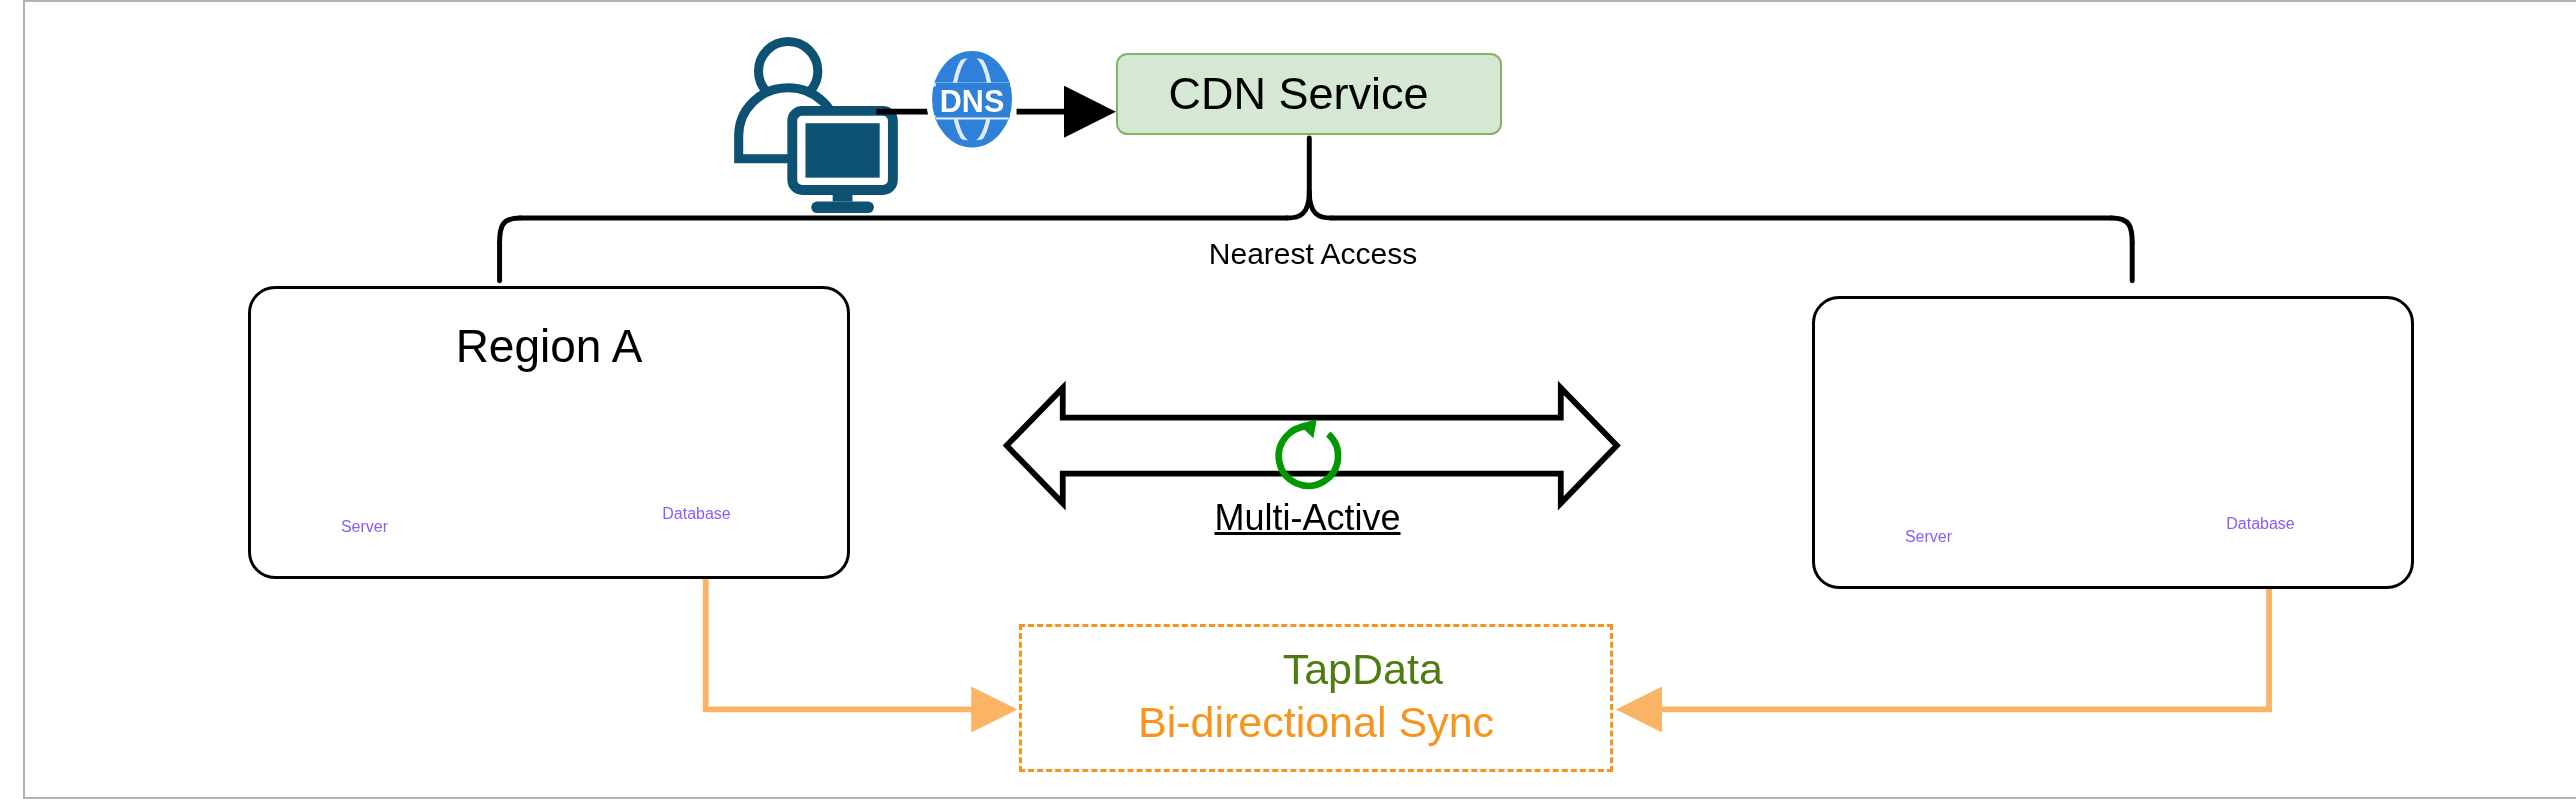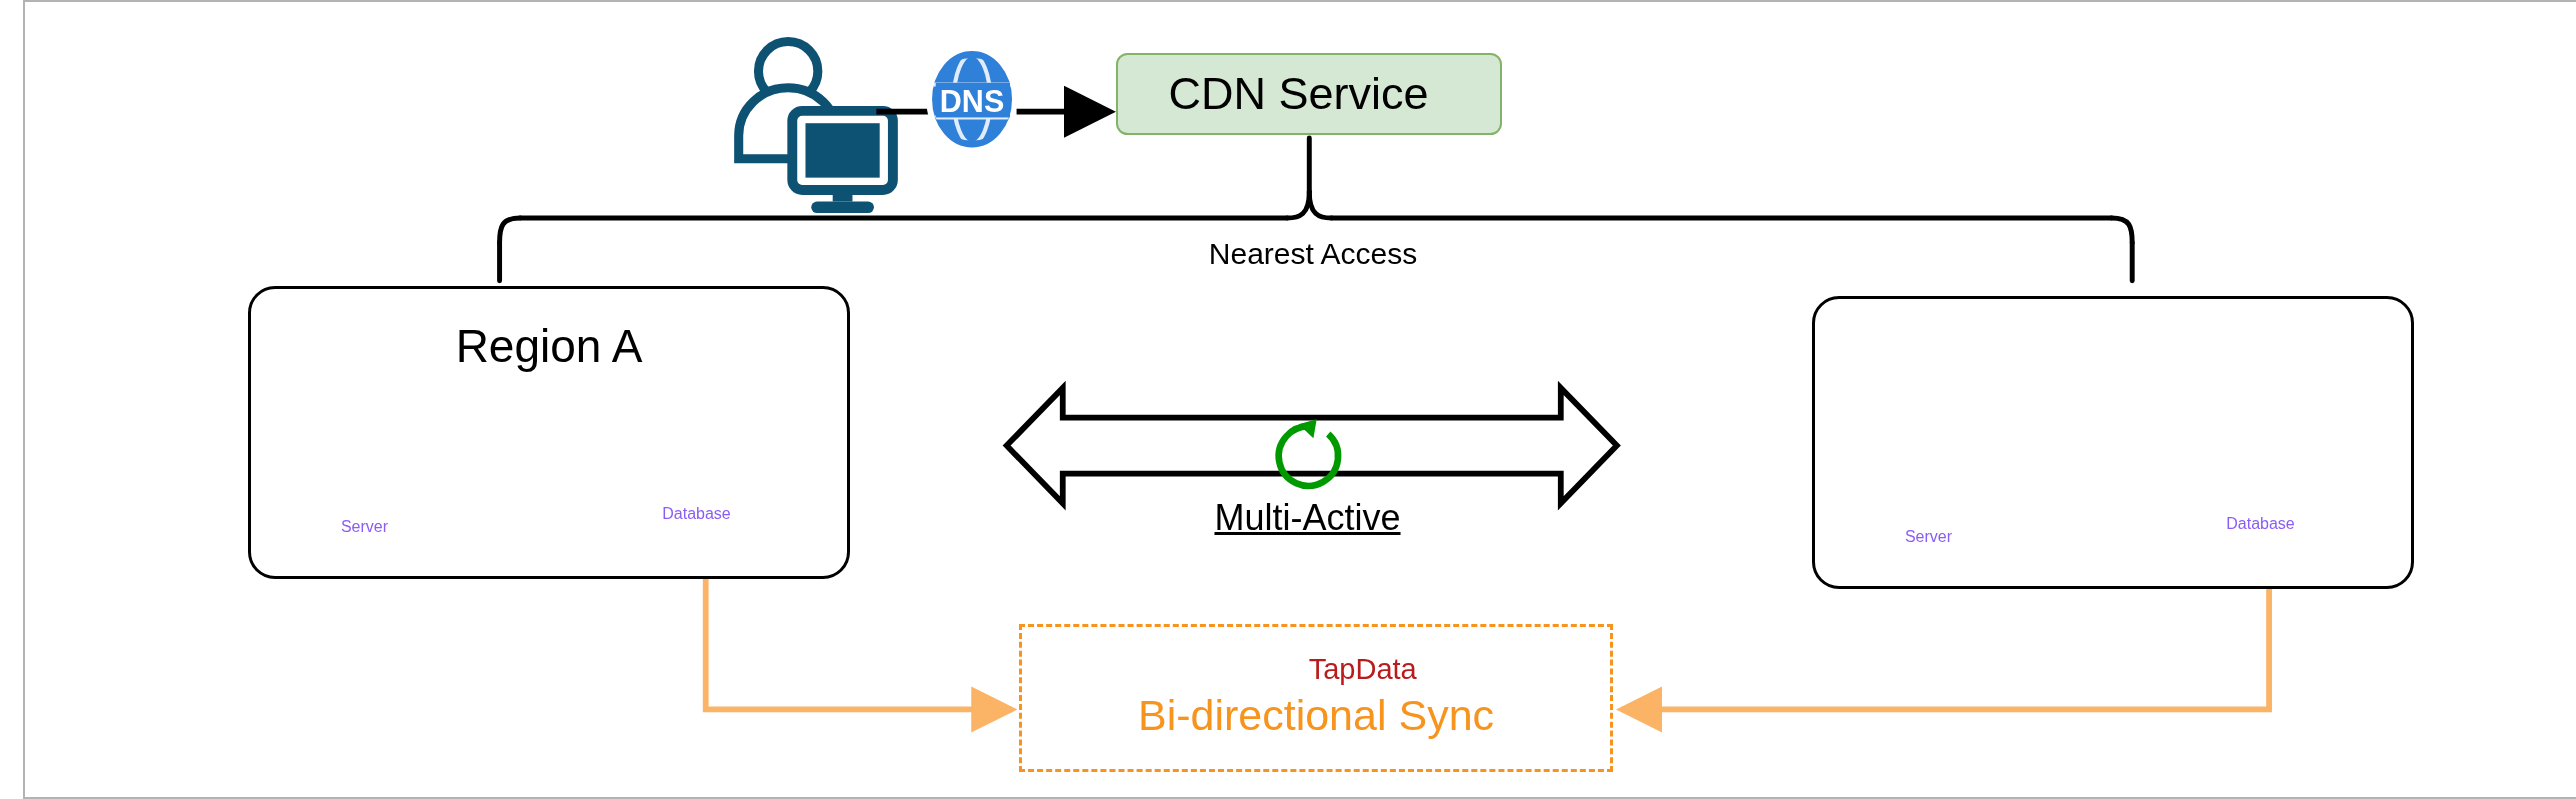--- a/index.html
+++ b/index.html
@@ -40,21 +40,21 @@
     position:absolute;text-align:center;font-size:16px;color:#8b5cf6;white-space:nowrap;
   }
 
   
   #tapdata-box{
     left:994px;top:622px;width:594px;height:148px;
     border:3.3px dashed #f7941e;background:#ffffff;
     display:flex;flex-direction:column;align-items:center;justify-content:center;
   }
   #tapdata-title-row{display:flex;align-items:center;justify-content:center;gap:11.5px;}
-  #tapdata-title{font-size:29px;color:#b91c1c;line-height:1;}
+  #tapdata-title{font-size:43px;color:#4d7c0f;line-height:1;}
   #tapdata-sub{font-size:43px;color:#f7941e;line-height:1.15;margin-top:6.6px;white-space:nowrap;}
 
   
   #nearest-access-label{
     left:0px;top:235px;width:2576px;text-align:center;
     font-size:30px;color:#000000;
   }
   #multi-active-label{
     left:1035px;top:495px;width:495px;text-align:center;
     font-size:36px;color:#000000;text-decoration:underline;

